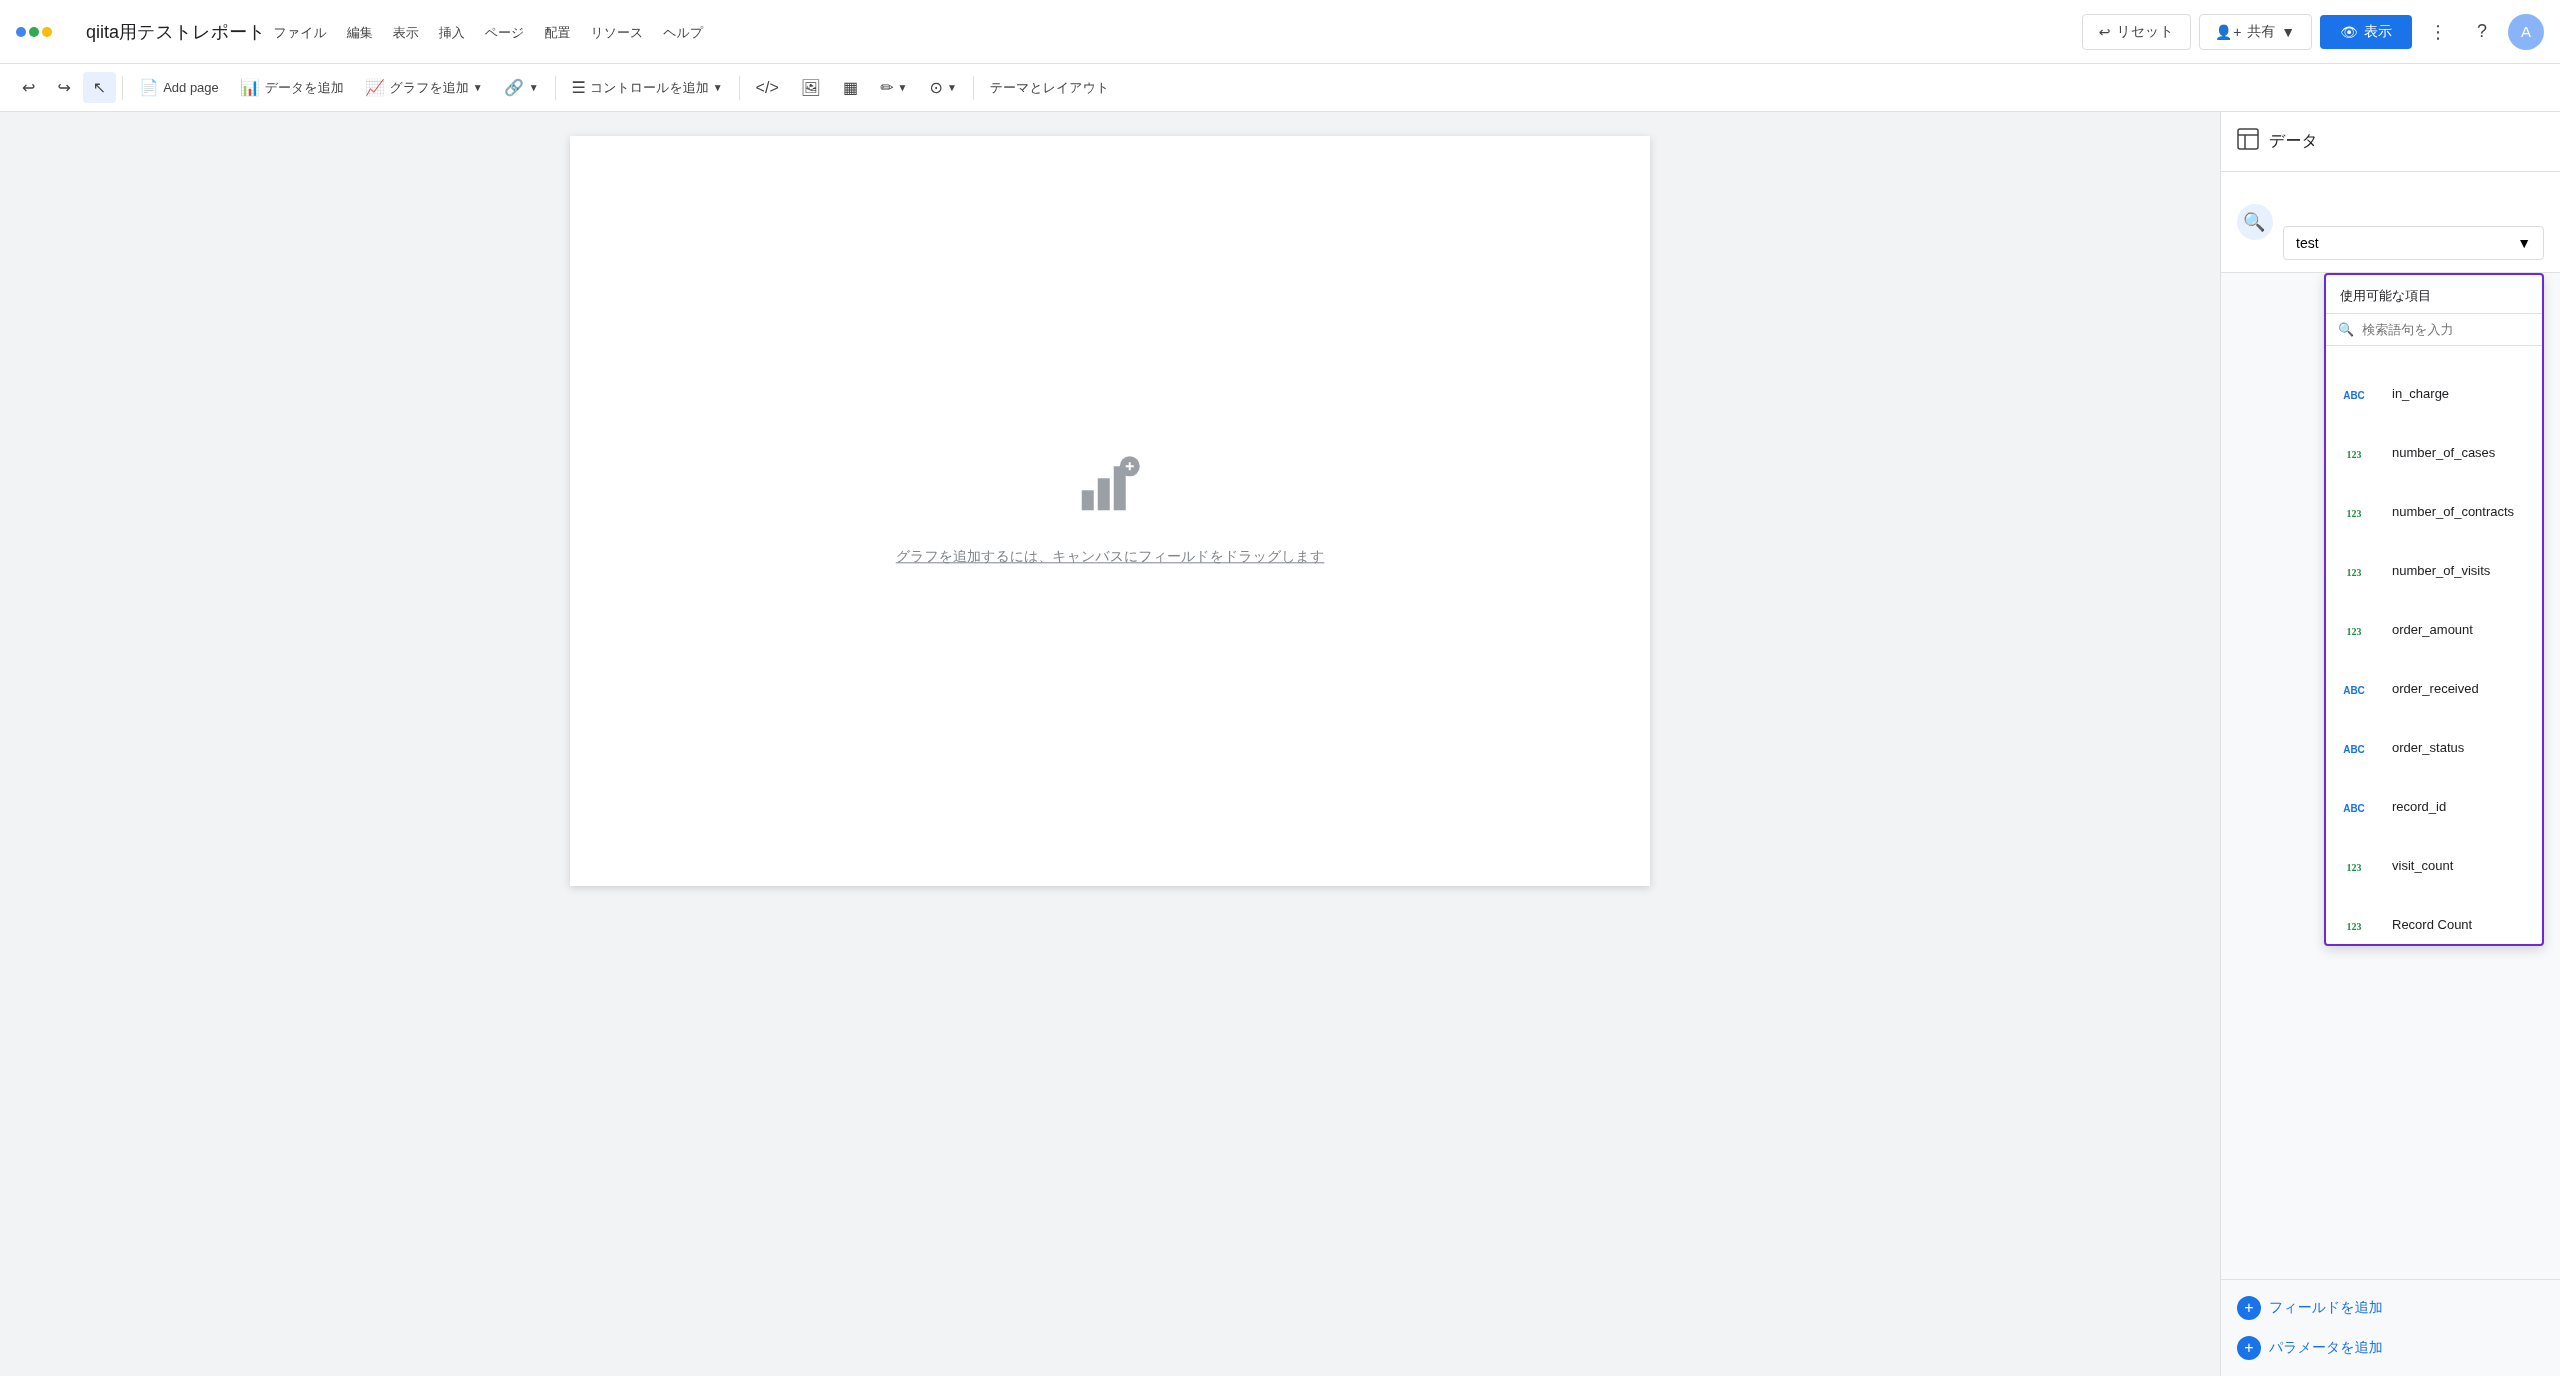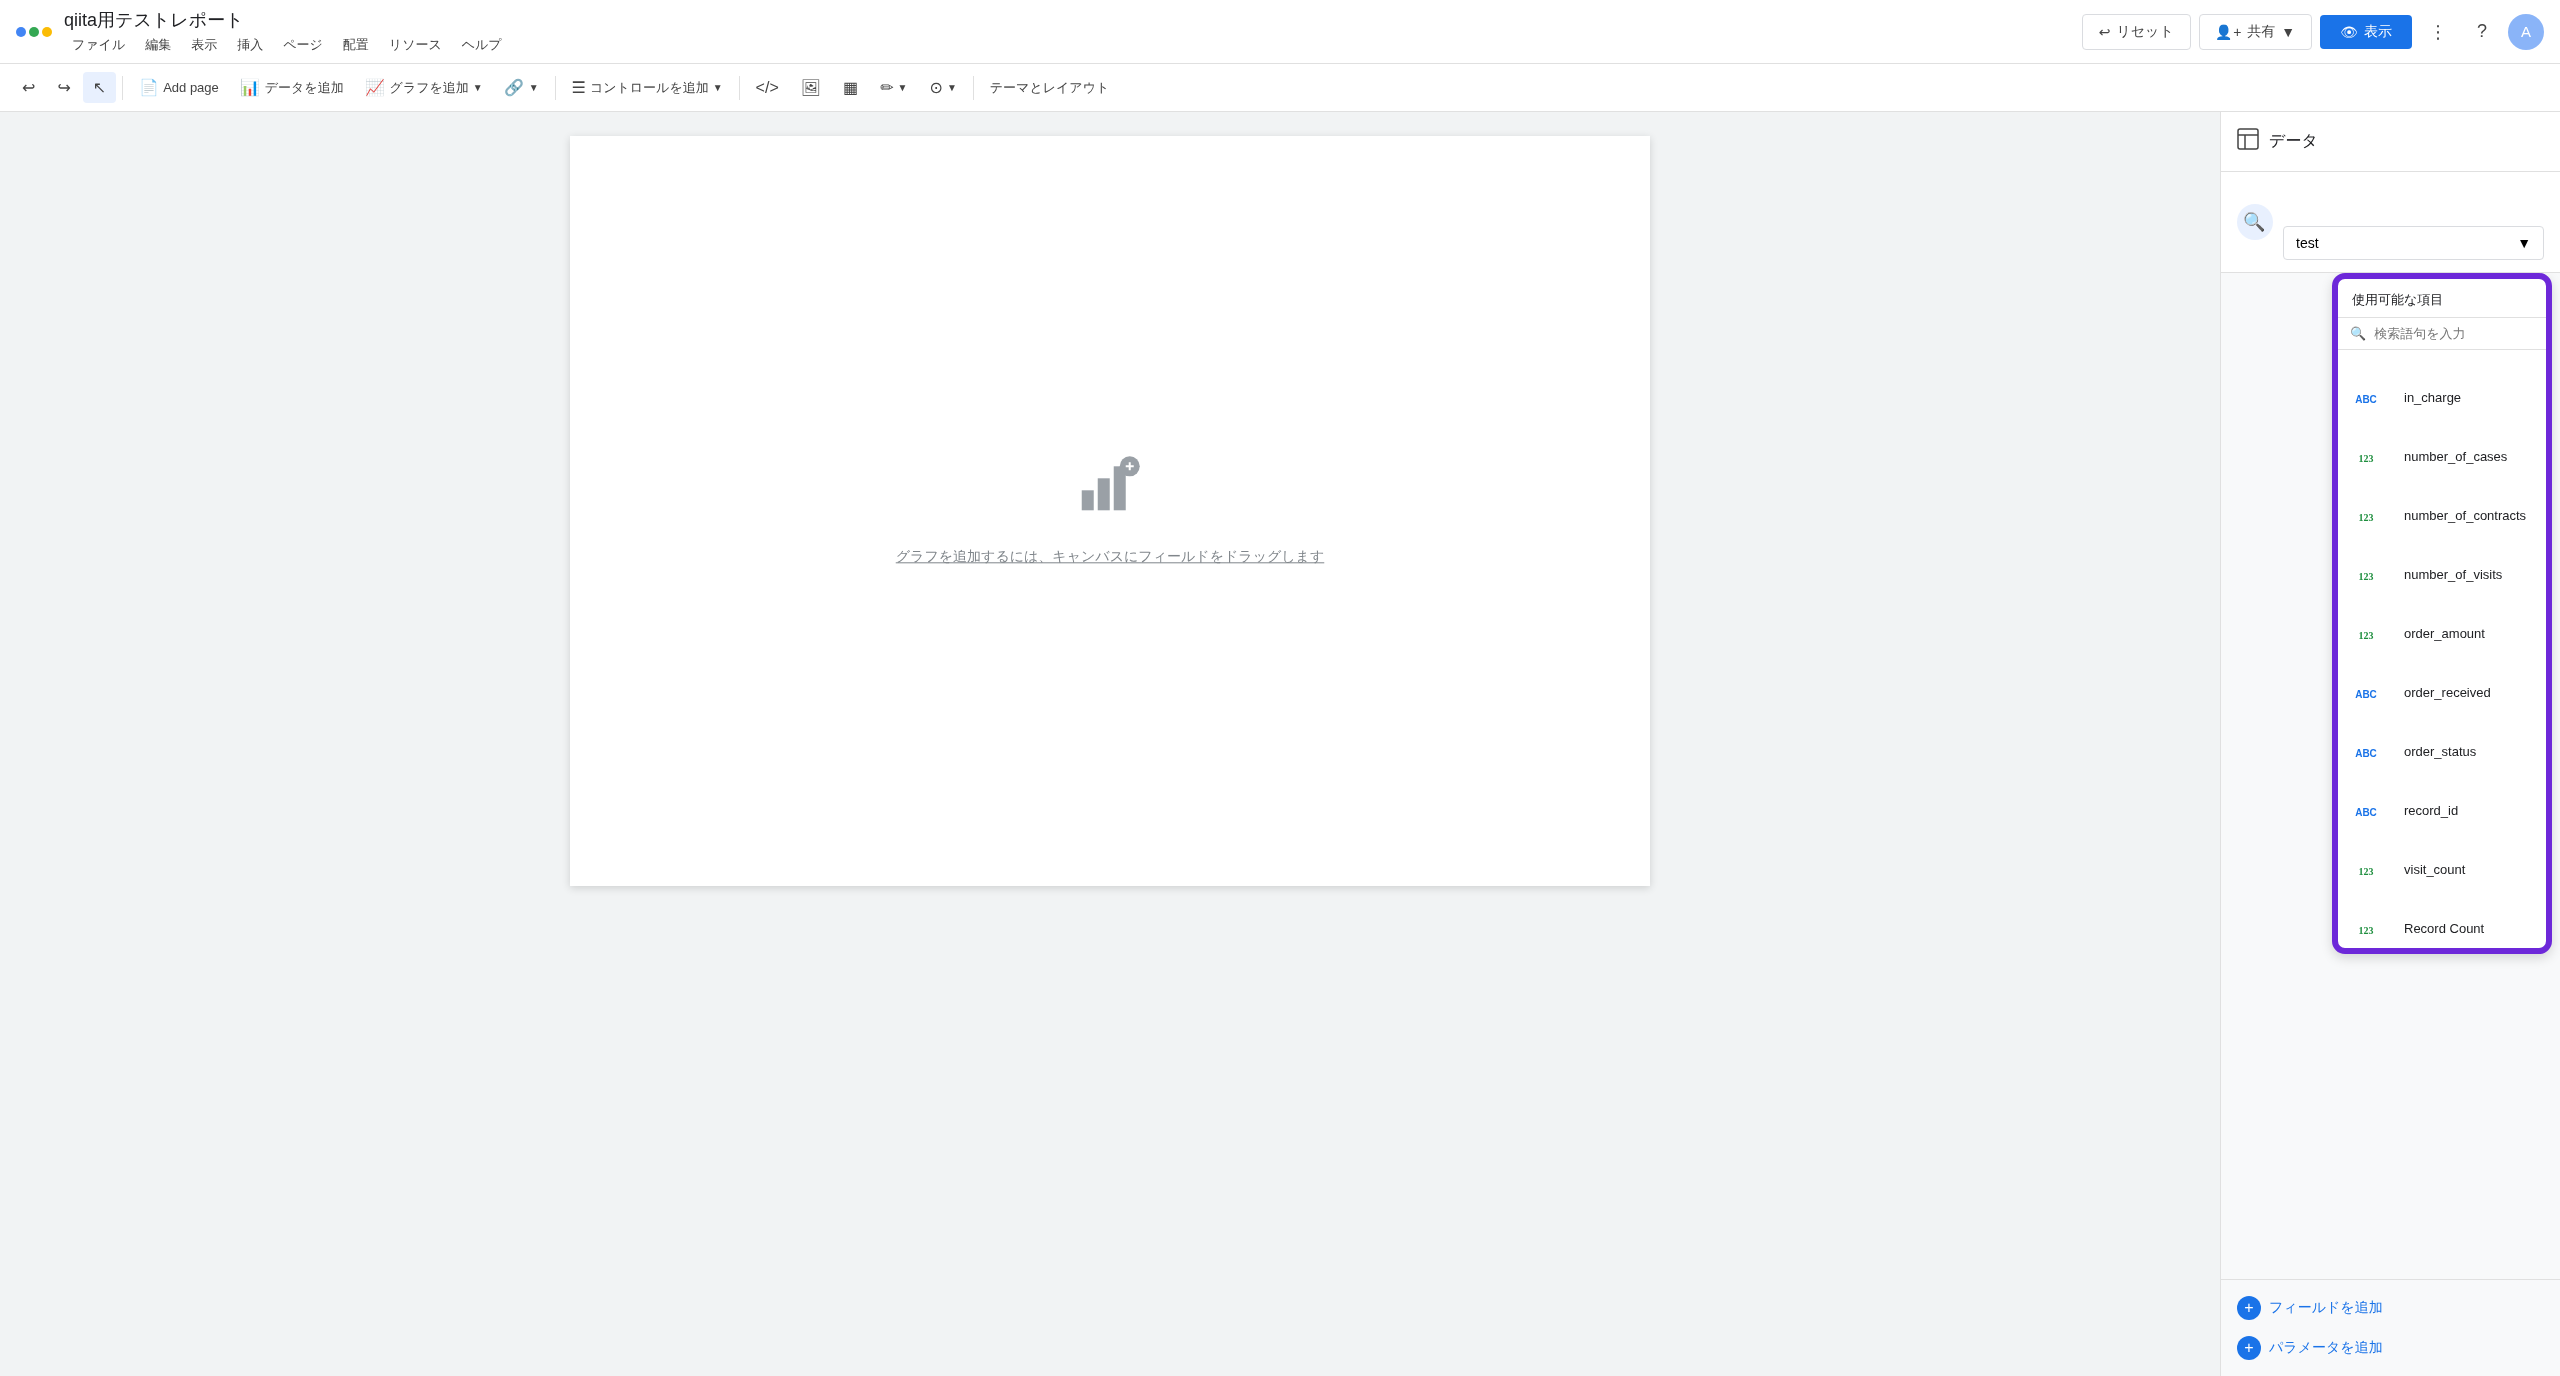--- a/index.html
+++ b/index.html
@@ -24,21 +24,21 @@
       display: flex;
       gap: 3px;
       align-items: center;
     }
     .logo-dot {
       width: 10px; height: 10px; border-radius: 50%;
     }
     .logo-dot.blue { background: #4285f4; }
     .logo-dot.green { background: #34a853; }
     .logo-dot.yellow { background: #fbbc05; }
-    .title-section { display: flex; flex-direction: column; }
+    .title-section { display: flex; flex-direction: row; margin-left: 22px; }
     .report-title { font-size: 18px; font-weight: 500; color: #202124; }
     .menu-bar { display: flex; gap: 4px; margin-top: 2px; }
     .menu-item {
       font-size: 13px; color: #444; padding: 2px 8px;
       cursor: pointer; border-radius: 4px;
     }
 
     .top-bar-right {
       display: flex;
       align-items: center;
@@ -181,25 +181,25 @@
       flex: 1;
       padding: 12px;
       overflow-y: auto;
       position: relative;
     }
 
     
     .available-fields-popup {
       position: absolute;
       top: 0;
-      right: 8px;
+      right: 16px;
       width: 220px;
       background: #fff;
-      border: 6px solid #6d28d9;
-      border-radius: 13px;
+      border: 2px solid #6d28d9;
+      border-radius: 4px;
       z-index: 10;
       box-shadow: 0 4px 12px rgba(0,0,0,0.15);
     }
     .popup-header {
       padding: 12px 14px 8px;
       font-size: 13px;
       font-weight: 500;
       color: #202124;
       border-bottom: 1px solid #e0e0e0;
     }

